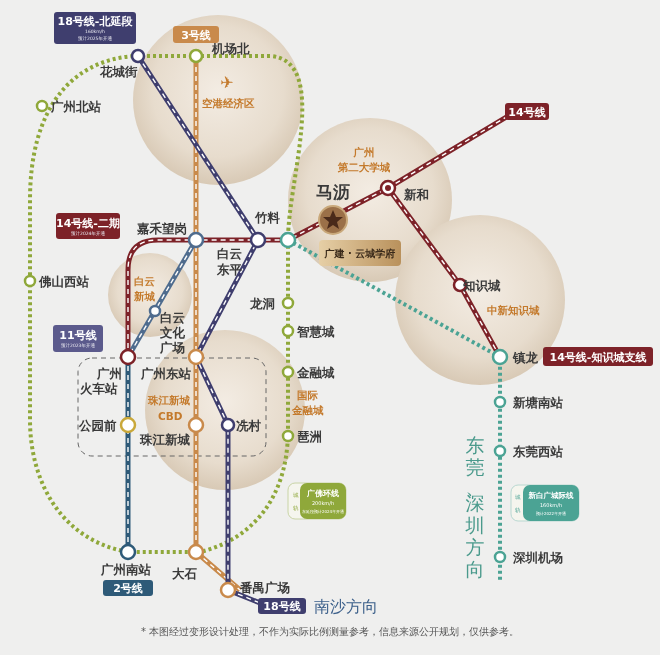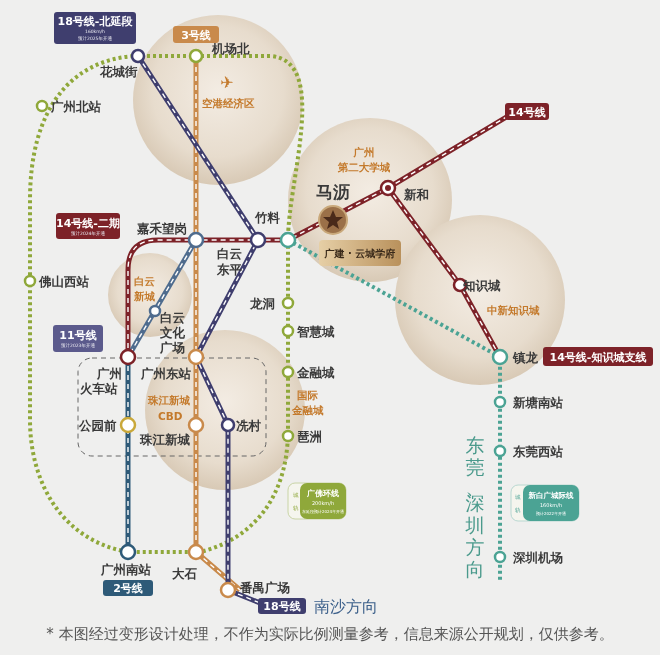--- a/index.html
+++ b/index.html
@@ -4,21 +4,21 @@
 <style>
   html,body{margin:0;padding:0;}
   body{width:660px;height:655px;background:#efefee;font-family:"DejaVu Sans","Liberation Sans",sans-serif;position:relative;overflow:hidden;}
   #map{position:absolute;left:0;top:0;width:660px;height:655px;}
   .st{font-size:12.5px;font-weight:bold;fill:#3a3a3a;}
   .area{font-size:10.5px;font-weight:bold;fill:#c47a2c;}
   .badge-t{font-size:11px;font-weight:bold;fill:#fff;}
   .badge-s{font-size:4.5px;fill:#e8e8f0;}
   .dir{font-size:19px;fill:#4a9a8c;}
   .dir2{font-size:16px;fill:#3b5f8a;}
-  .note{position:absolute;left:0;top:625px;width:660px;text-align:center;font-size:15px;color:#555;}
+  .note{position:absolute;left:0;top:625px;width:660px;text-align:center;font-size:10px;color:#555;}
 </style>
 </head>
 <body>
 
 <svg id="map" viewBox="0 0 660 655" xmlns="http://www.w3.org/2000/svg">
   <defs>
     <radialGradient id="bub" cx="50%" cy="45%" r="55%">
       <stop offset="0%" stop-color="#f3ece3"></stop>
       <stop offset="70%" stop-color="#e7dccd"></stop>
       <stop offset="100%" stop-color="#d8c9b5"></stop>

